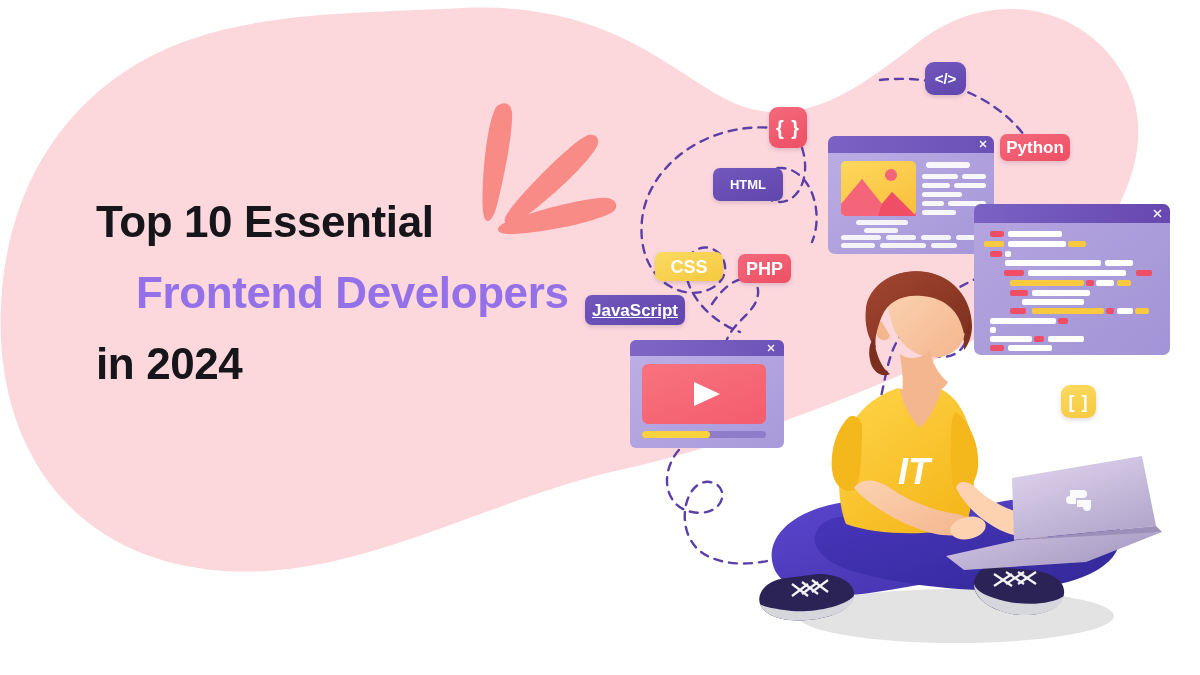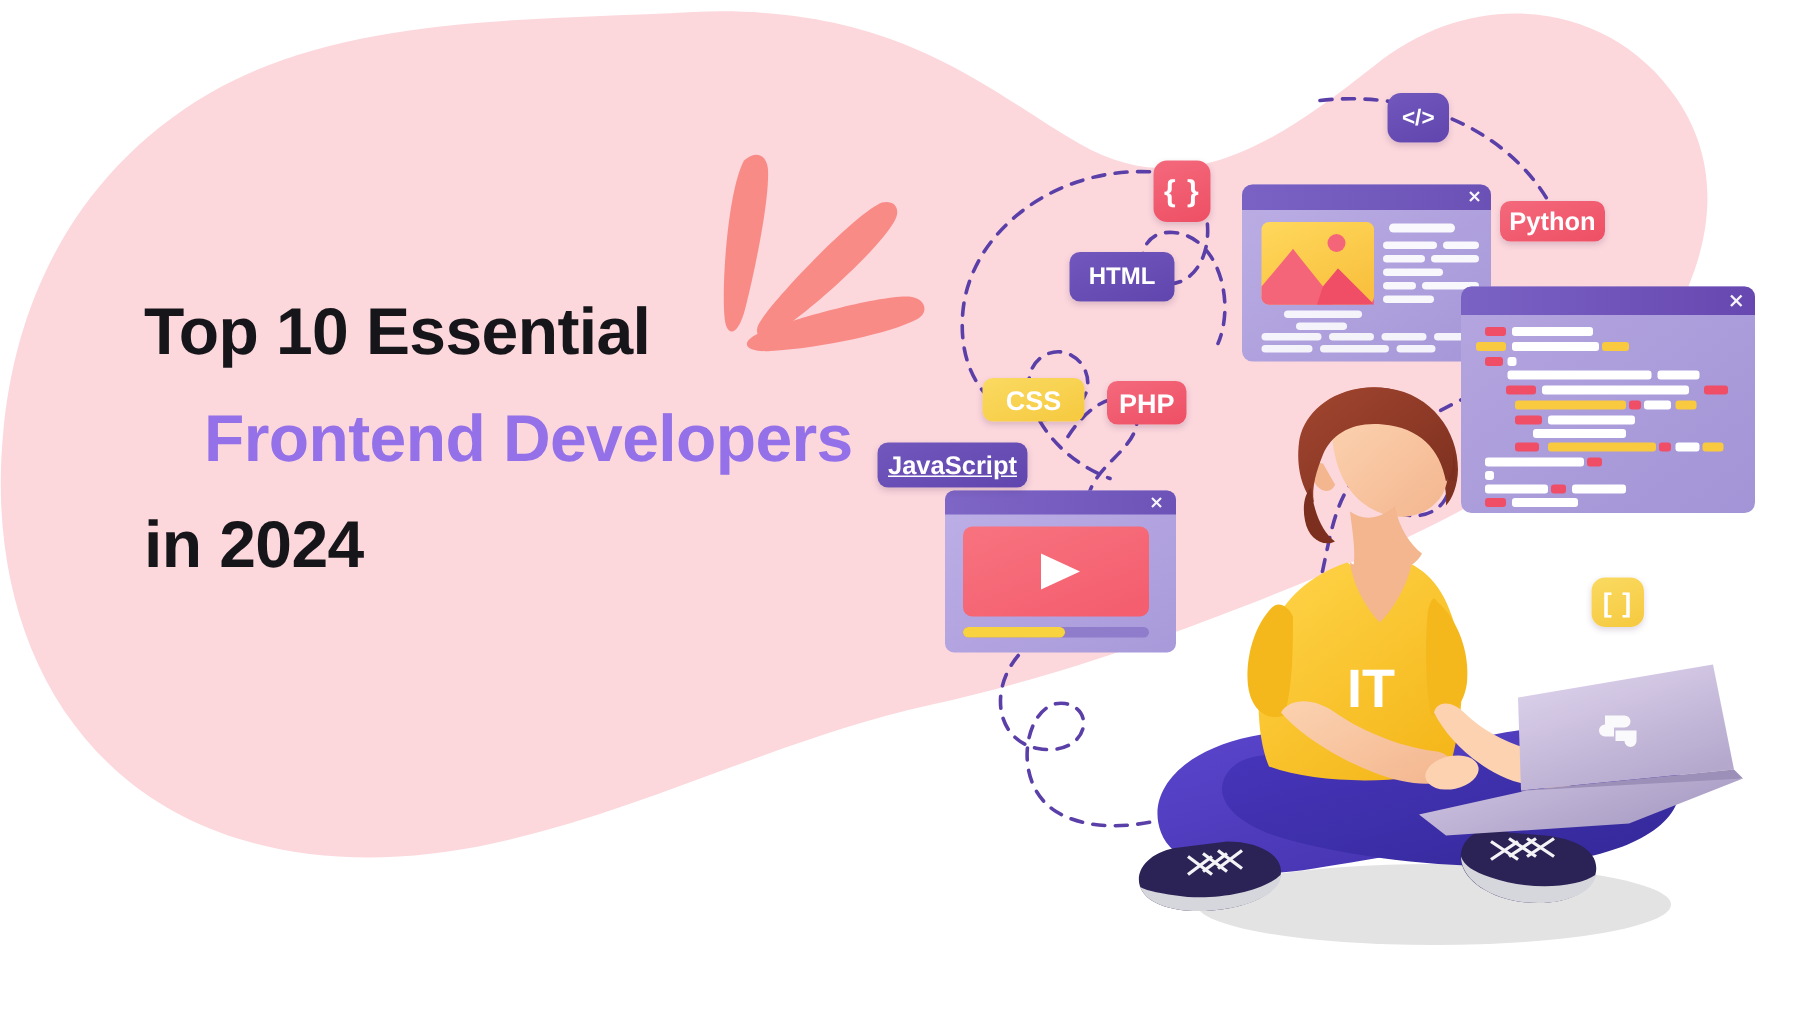--- a/index.html
+++ b/index.html
@@ -32,43 +32,44 @@
     white-space:nowrap;
   }
   .hl-line.accent { color:#9471e8;margin-left:40px; }
 
   
   .strokes { position:absolute; left:470px; top:95px; z-index:18; }
 
   
   #illustration {
     position:absolute;
-    left:600px; top:29px;
+    left:600px; top:42px;
     width:600px; height:620px;
     z-index:15;
+    font-style:italic;
   }
   #illustration > svg { position:absolute; left:0; top:0; }
 
   
   .badge {
     position:absolute;
     display:flex; align-items:center; justify-content:center;
     color:#ffffff;
     font-weight:bold;
     border-radius:7px;
     z-index:30;
     box-shadow:0 2px 4px rgba(80,40,90,0.18);
     line-height:1;
     white-space:nowrap;
   }
   .badge.sq { border-radius:9px; }
 
   .b-brace   { left:769px; top:107px;  width:38px;  height:41px; font-size:20px; background:linear-gradient(160deg,#f4697c,#ee4f64); letter-spacing:1px; }
   .b-code    { left:925px; top:62px;   width:41px;  height:33px; font-size:15px; background:linear-gradient(160deg,#7257bd,#5f45ad); }
-  .b-html    { left:713px; top:168px;  width:70px;  height:33px; font-size:16px; background:linear-gradient(160deg,#7257bd,#5f45ad); }
+  .b-html    { left:713px; top:168px;  width:70px;  height:33px; font-size:13px; background:linear-gradient(160deg,#7257bd,#5f45ad); }
   .b-python  { left:1000px; top:134px; width:70px;  height:27px; font-size:17px; background:linear-gradient(160deg,#f4697c,#ee4f64); }
   .b-css     { left:655px; top:252px;  width:68px;  height:29px; font-size:18px; background:linear-gradient(160deg,#fada61,#f6c93f); color:#ffffff; }
   .b-php     { left:738px; top:254px;  width:53px;  height:29px; font-size:18px; background:linear-gradient(160deg,#f4697c,#ee4f64); }
   .b-js      { left:585px; top:295px;  width:100px;  height:30px; font-size:17px; background:linear-gradient(160deg,#7257bd,#5f45ad);text-decoration:underline; }
   .b-bracket { left:1061px; top:385px; width:35px;  height:33px; font-size:18px; background:linear-gradient(160deg,#fada61,#f6c93f); letter-spacing:1px; }
 </style>
 </head>
 <body>
 
 <div id="stage">

